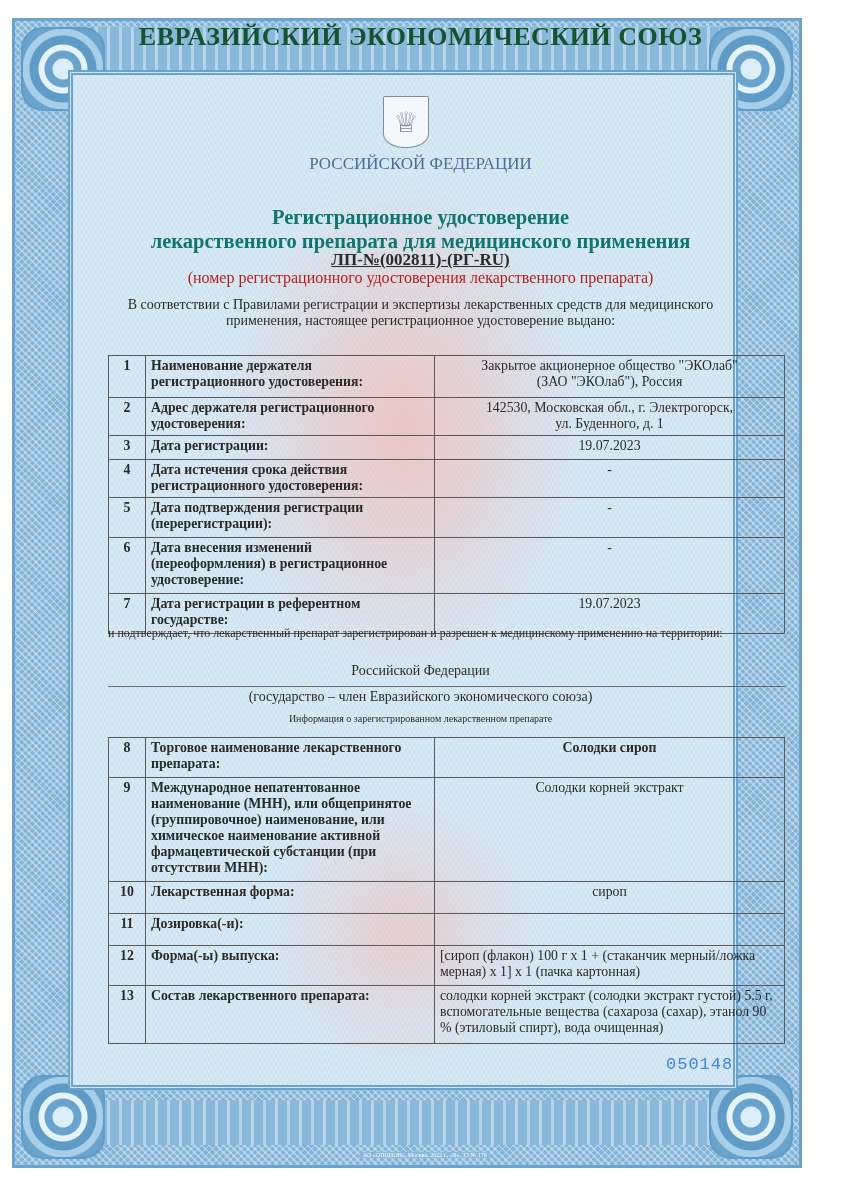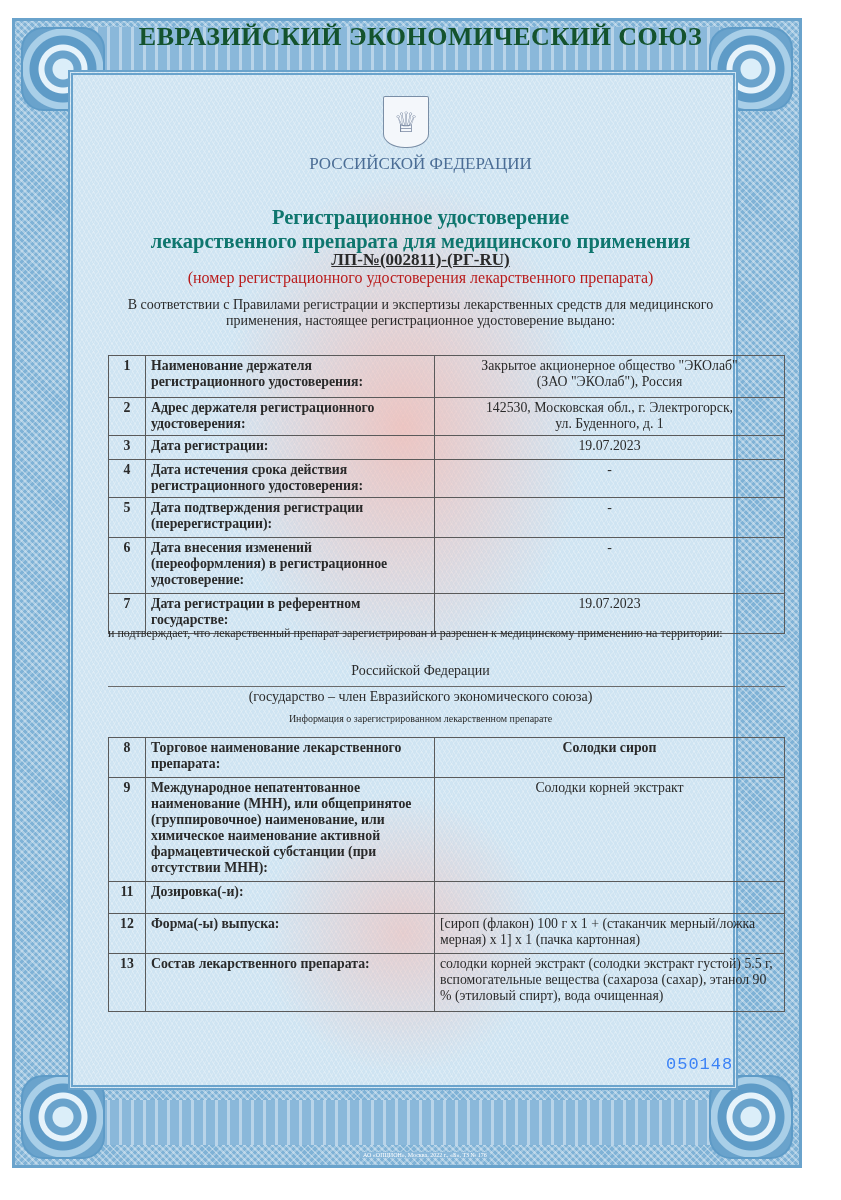--- a/index.html
+++ b/index.html
@@ -202,20 +202,25 @@
         <td class="num">8</td>
         <td class="label">Торговое наименование лекарственного препарата:</td>
         <td class="value" style="font-weight:bold">Солодки сироп</td>
       </tr>
       <tr style="height: 104px;">
         <td class="num">9</td>
         <td class="label">Международное непатентованное наименование (МНН), или общепринятое (группировочное) наименование, или химическое наименование активной фармацевтической субстанции (при отсутствии МНН):</td>
         <td class="value">Солодки корней экстракт</td>
       </tr>
       <tr style="height: 32px;">
+        <td class="num">10</td>
+        <td class="label">Лекарственная форма:</td>
+        <td class="value">сироп</td>
+      </tr>
+      <tr style="height: 32px;">
         <td class="num">11</td>
         <td class="label">Дозировка(-и):</td>
         <td class="value"></td>
       </tr>
       <tr style="height: 40px;">
         <td class="num">12</td>
         <td class="label">Форма(-ы) выпуска:</td>
         <td class="value left">[сироп (флакон) 100 г x 1 + (стаканчик мерный/ложка мерная) x 1] x 1 (пачка картонная)</td>
       </tr>
       <tr style="height: 58px;">

